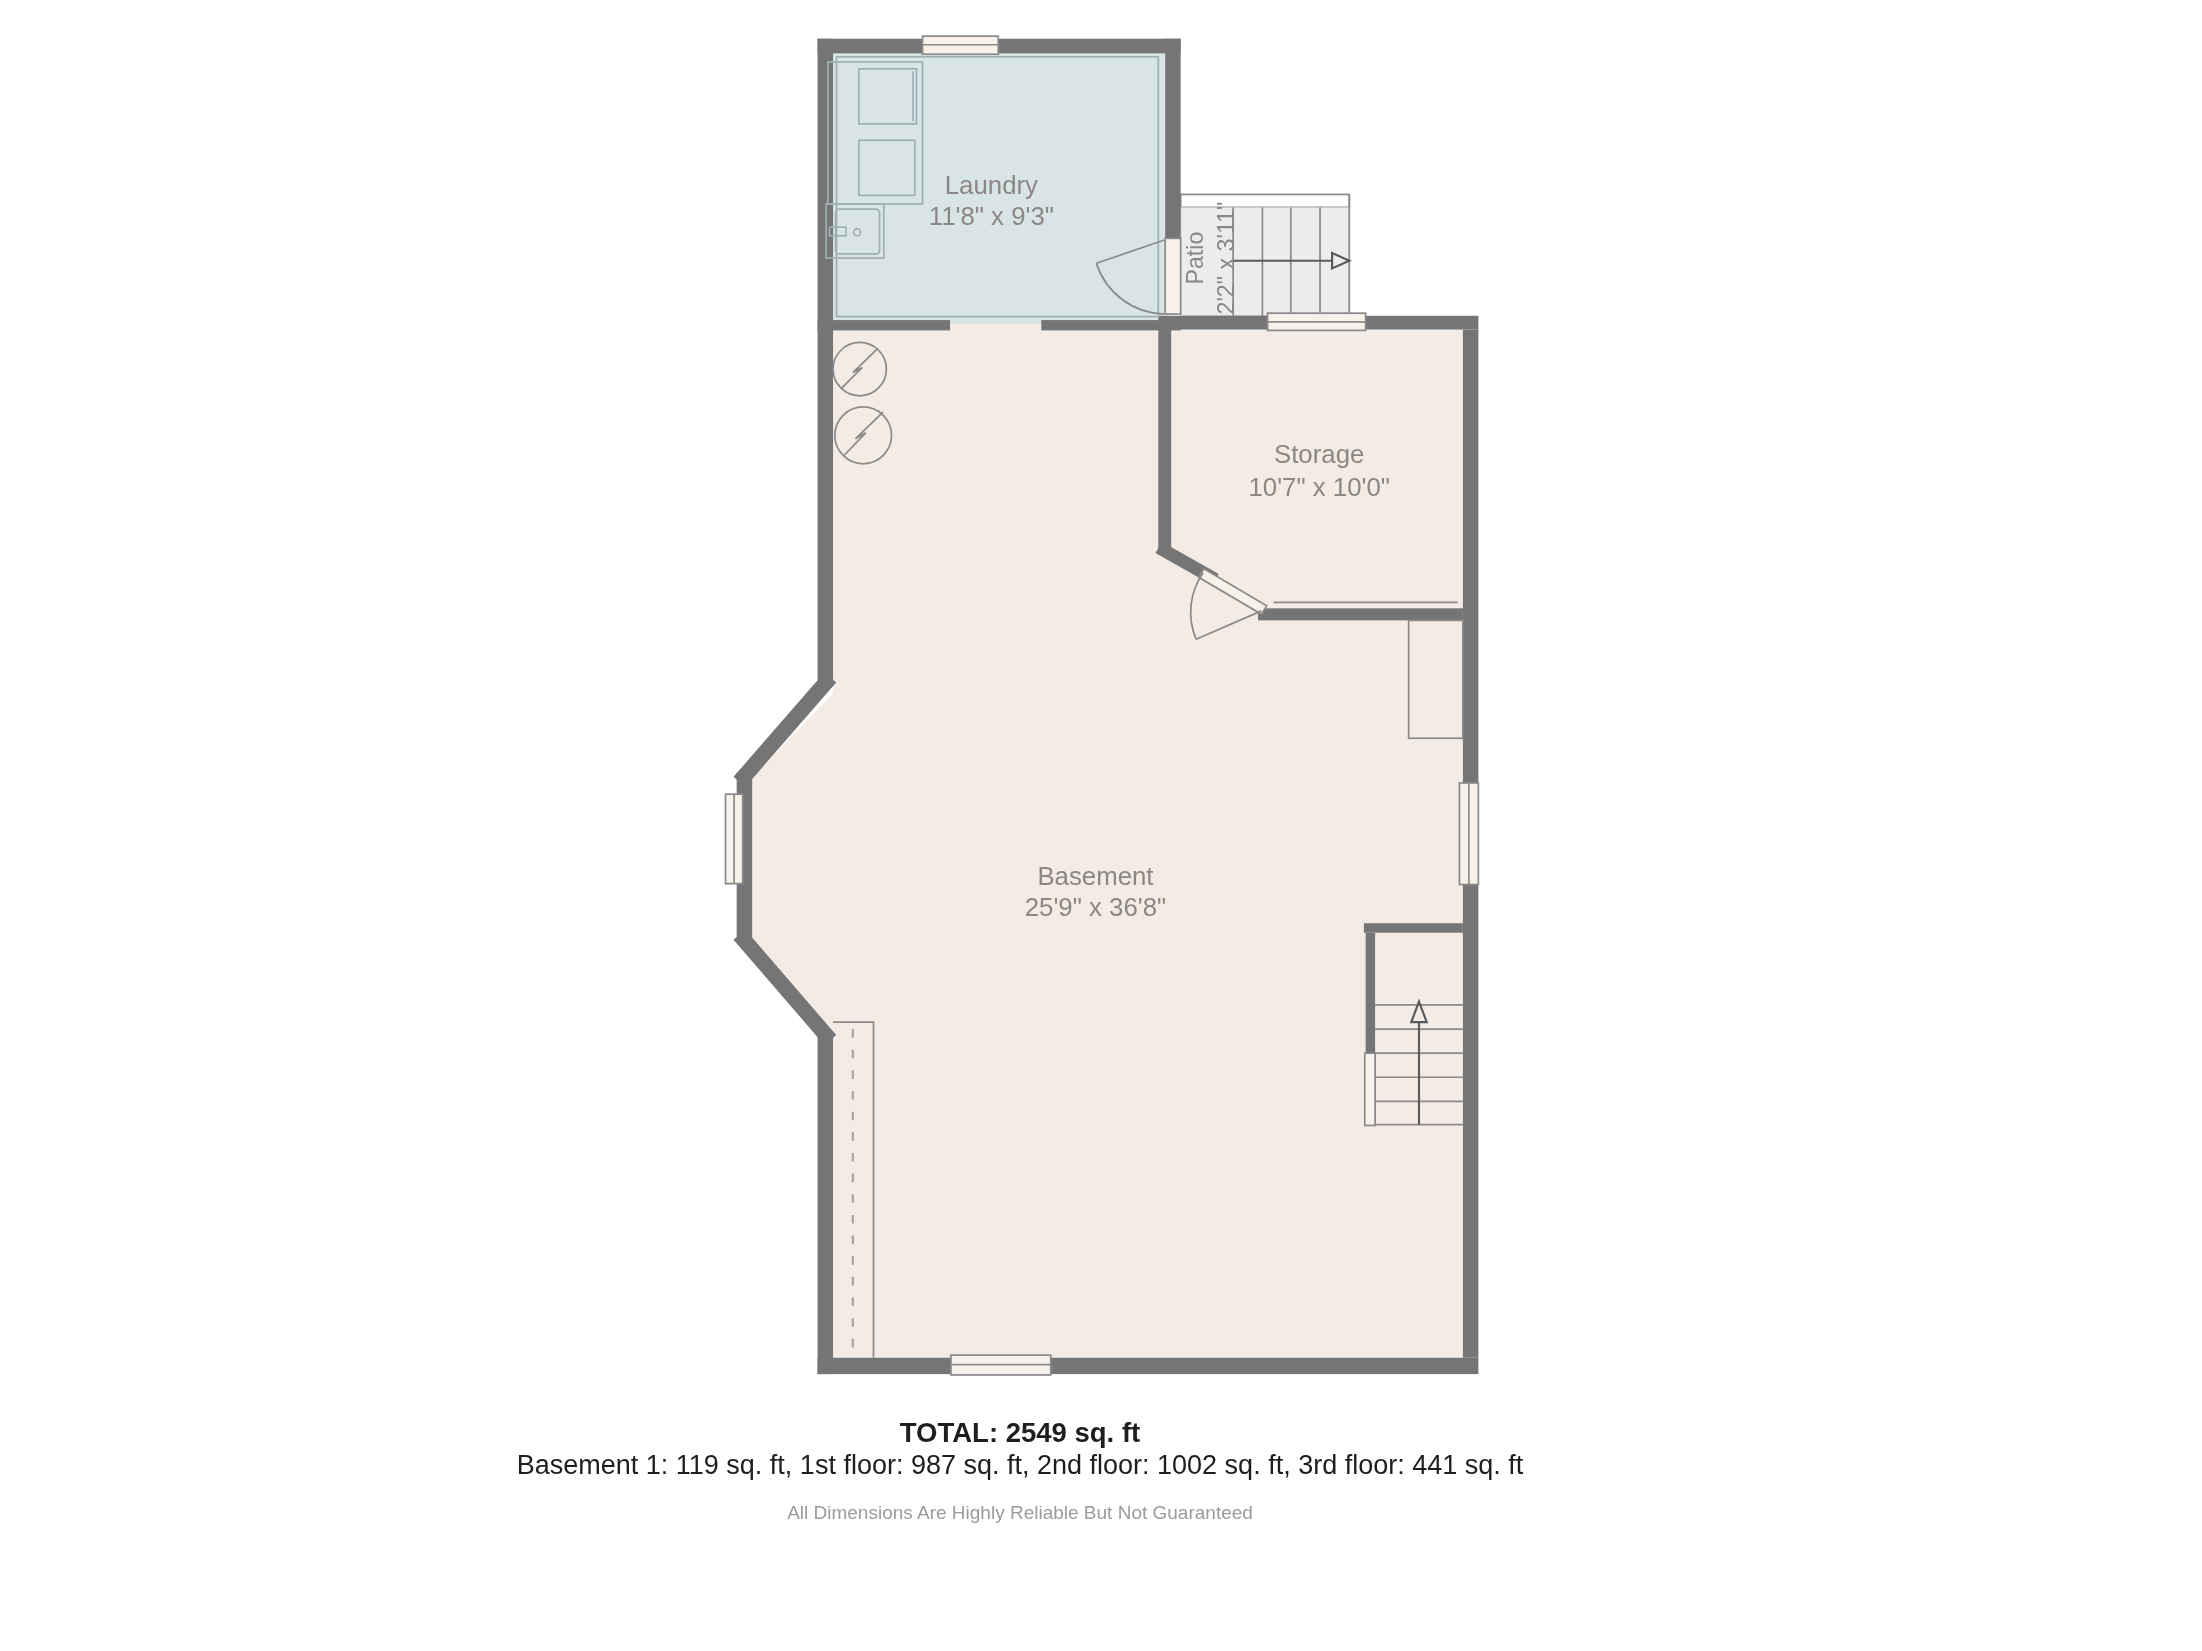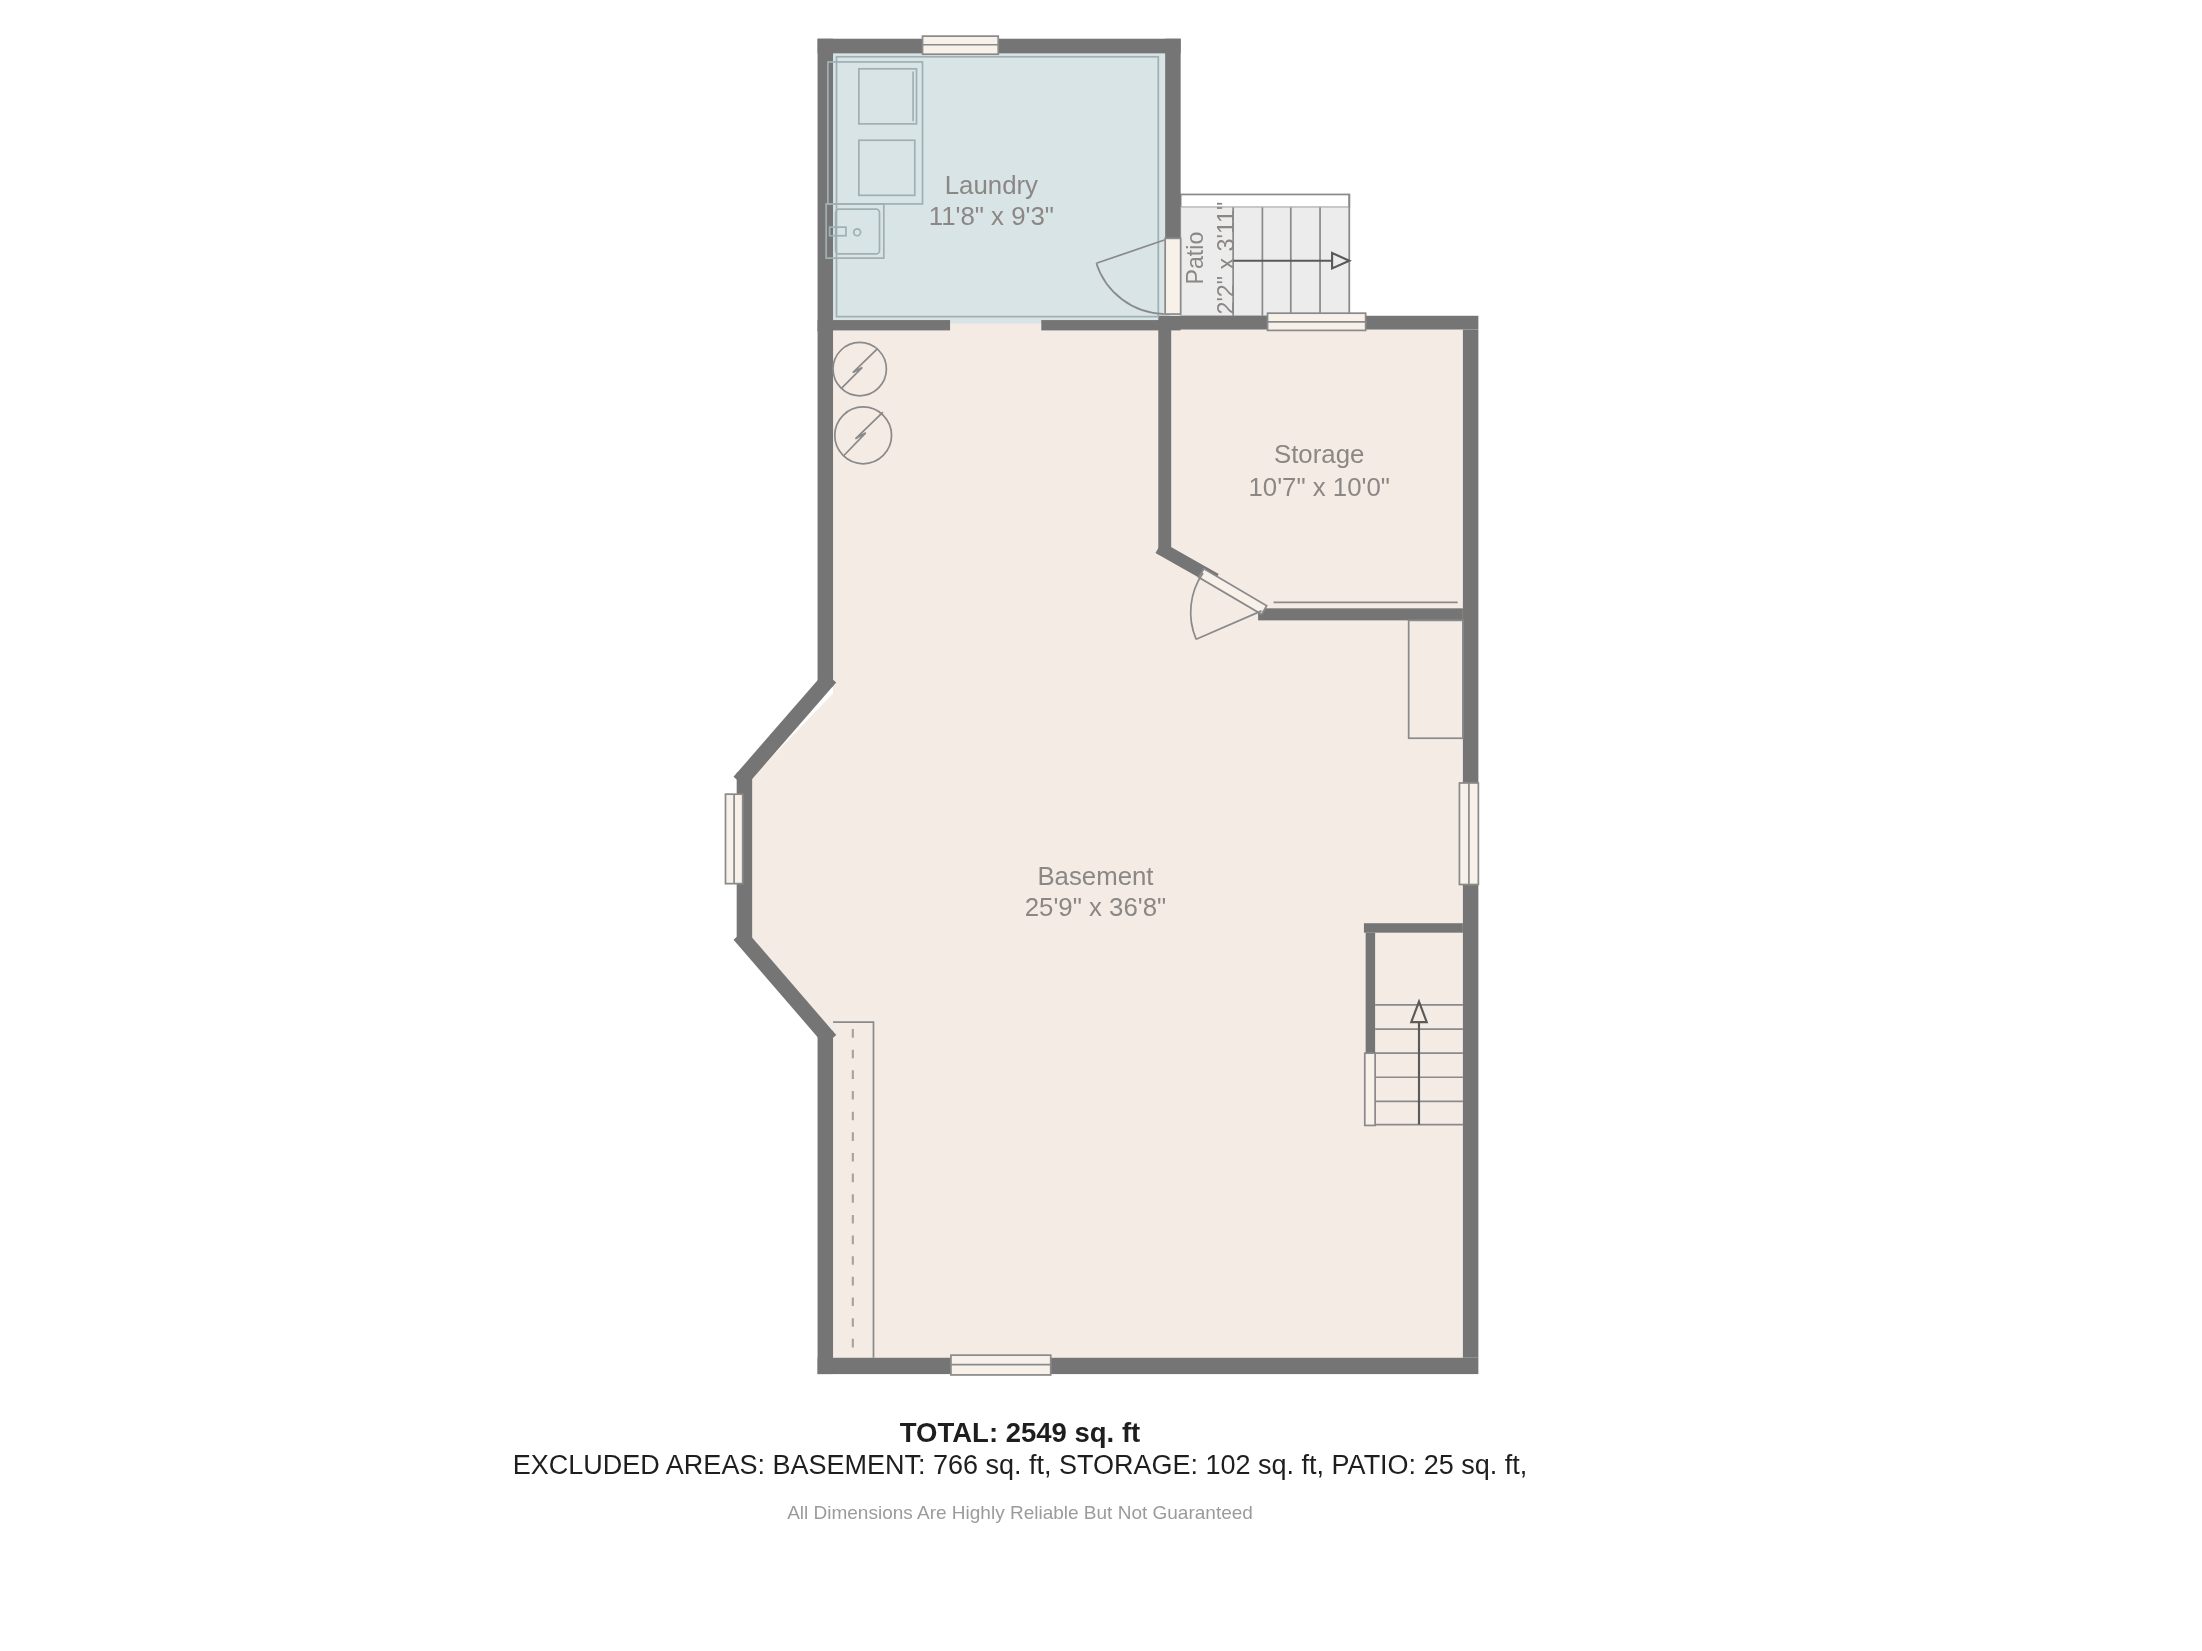--- a/index.html
+++ b/index.html
@@ -163,16 +163,16 @@
   <text class="lbl-s" text-anchor="middle" transform="rotate(-90 1398 300)" x="1398" y="300">Patio</text>
   <text class="lbl-s" text-anchor="middle" transform="rotate(-90 1434 300)" x="1434" y="300">2'2" x 3'11"</text>
   <text class="lbl" x="1533" y="538" text-anchor="middle">Storage</text>
   <text class="lbl" x="1533" y="576" text-anchor="middle">10'7" x 10'0"</text>
   <text class="lbl" x="1273" y="1028" text-anchor="middle">Basement</text>
   <text class="lbl" x="1273" y="1065" text-anchor="middle">25'9" x 36'8"</text>
 </svg>
 
 <div class="summary">
   <div class="total">TOTAL: 2549 sq. ft</div>
-  <div>EXCLUDED AREAS: BASEMENT: 766 sq. ft, STORAGE: 102 sq. ft, PATIO: 25 sq. ft,</div>
+  <div>Basement 1: 119 sq. ft, 1st floor: 987 sq. ft, 2nd floor: 1002 sq. ft, 3rd floor: 441 sq. ft</div>
   <div class="disclaimer">All Dimensions Are Highly Reliable But Not Guaranteed</div>
 </div>
 
 
 </body></html>

